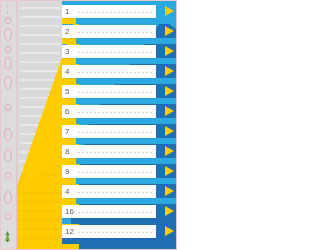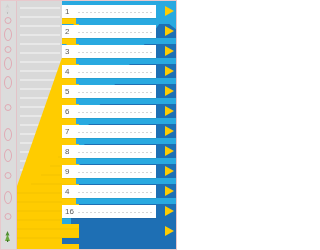--- a/index.html
+++ b/index.html
@@ -269,20 +269,24 @@
       <div class="stripe" style="left:45px;right:auto;width:9px"></div>
       <div class="label">
         <span class="num">16</span>
         <span class="dots"></span>
       </div>
       <div class="arrow"></div>
     </div>
 
     <div class="row" style="top:224px">
       <div class="stripe-dark" style="left:45px"></div>
+      <div class="label">
+        <span class="num">12</span>
+        <span class="dots"></span>
+      </div>
       <div class="arrow"></div>
     </div>
 
   </div>
 
   <div class="frame"></div>
   <span class="sr">12-Tab Numbered Index Divider Set</span>
 </div>
 
 </body></html>

